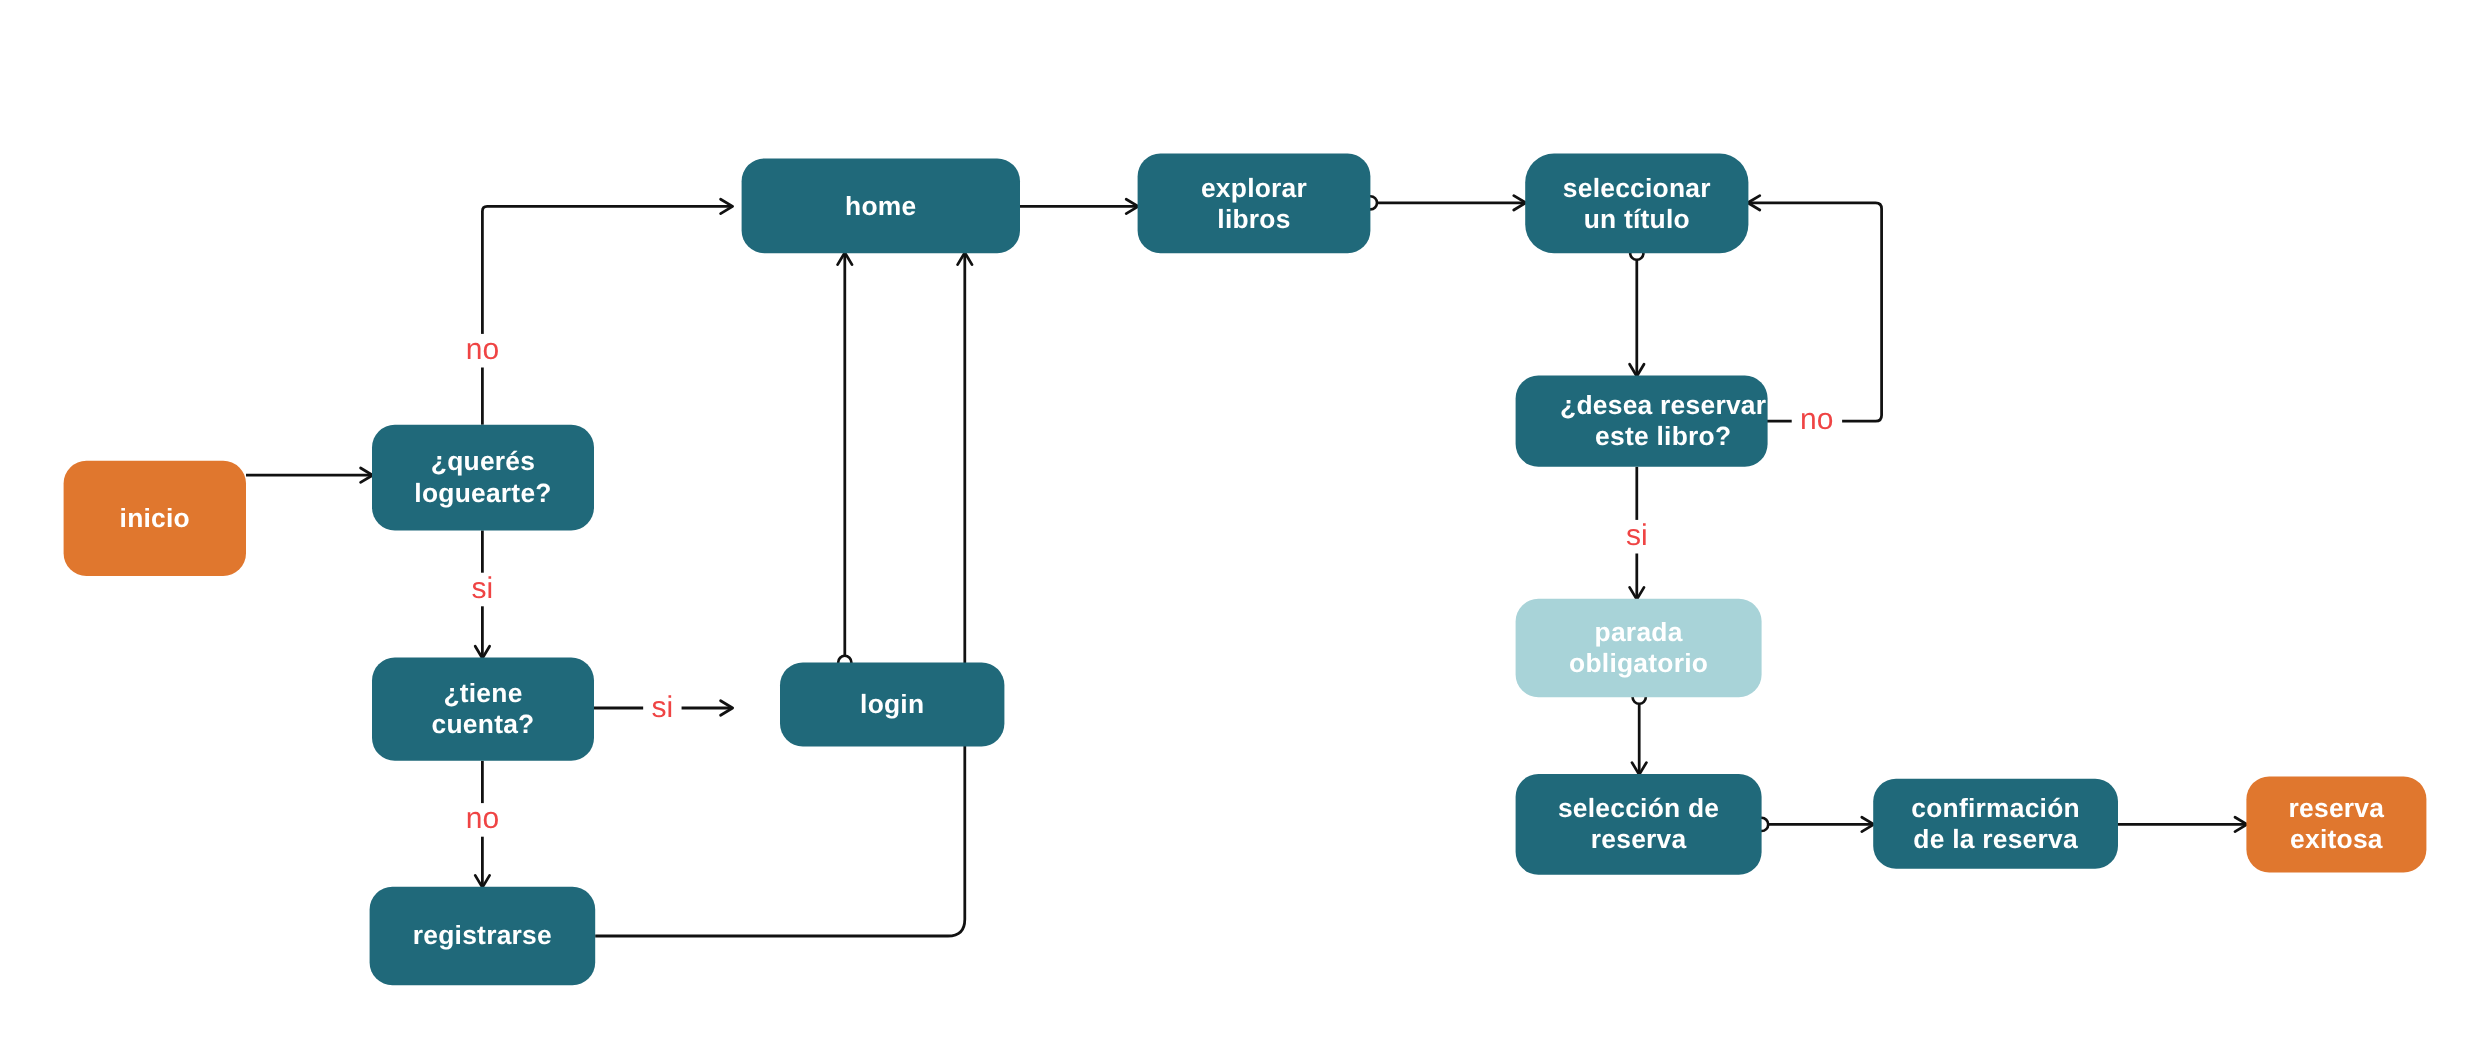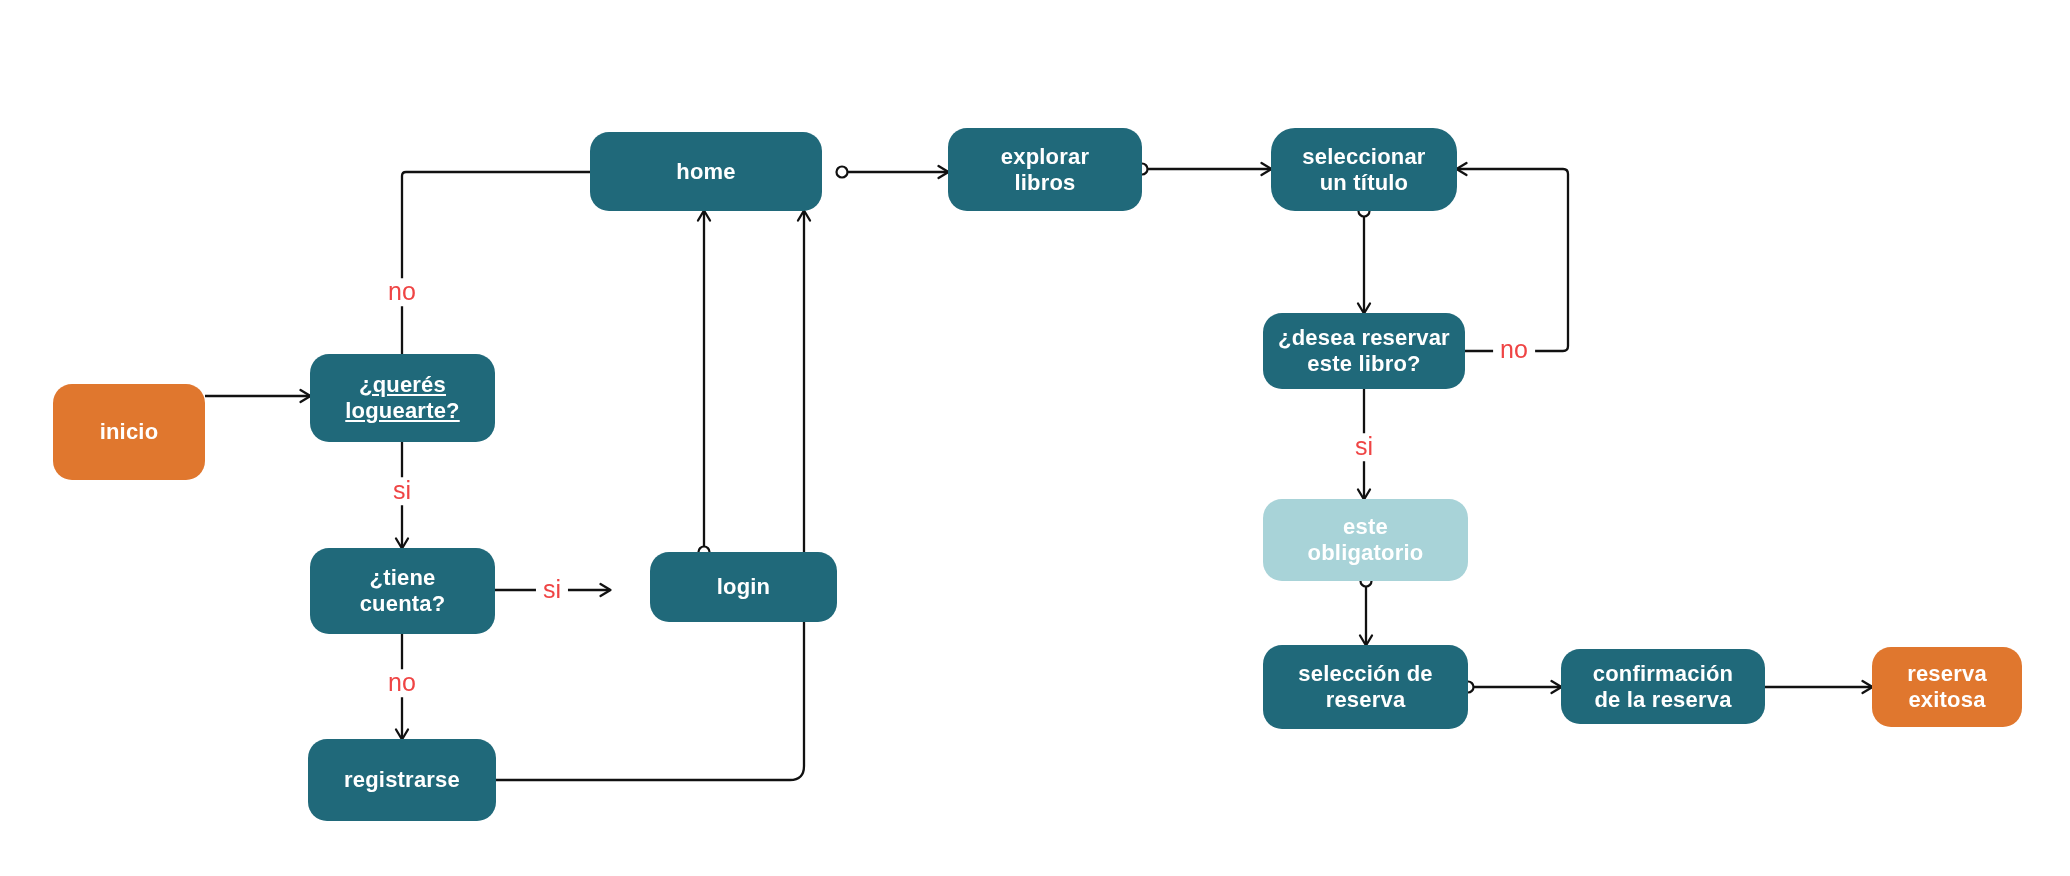--- a/index.html
+++ b/index.html
@@ -93,41 +93,41 @@
     <circle class="port" cx="704" cy="552" r="5.5"></circle>
     <circle class="port" cx="1366" cy="581" r="5.5"></circle>
     <circle class="port" cx="1468" cy="687" r="5.5"></circle>
   </svg>
 
   <div class="node orange" style="left:53px; top:356px; width:152px; height:96px;margin-top:28px;">
     <span>inicio</span>
   </div>
 
   <div class="node teal" style="left:310px; top:354px; width:185px; height:88px;">
-    <span style="width:160px;text-decoration:underline;">¿querés loguearte?</span>
+    <span style="width:160px;">¿querés loguearte?</span>
   </div>
 
-  <div class="node teal" style="left:590px; top:132px; width:232px; height:79px;">
+  <div class="node teal" style="left:618px; top:132px; width:232px; height:79px;">
     <span>home</span>
   </div>
 
   <div class="node teal" style="left:948px; top:128px; width:194px; height:83px;">
     <span style="width:120px;">explorar libros</span>
   </div>
 
   <div class="node teal" style="left:1271px; top:128px; width:186px; height:83px;border-radius:24px;">
     <span style="width:140px;">seleccionar un título</span>
   </div>
 
-  <div class="node teal" style="left:1263px; top:313px; width:202px; height:76px;">
+  <div class="node teal" style="left:1263px; top:313px; width:174px; height:76px;padding-left:36px;">
     <span style="width:196px;">¿desea reservar este libro?</span>
   </div>
 
   <div class="node light" style="left:1263px; top:499px; width:205px; height:82px;">
-    <span style="width:130px;">este obligatorio</span>
+    <span style="width:130px;">parada obligatorio</span>
   </div>
 
   <div class="node teal" style="left:1263px; top:645px; width:205px; height:84px;">
     <span style="width:150px;">selección de reserva</span>
   </div>
 
   <div class="node teal" style="left:1561px; top:649px; width:204px; height:75px;">
     <span style="width:152px;">confirmación de la reserva</span>
   </div>
 

